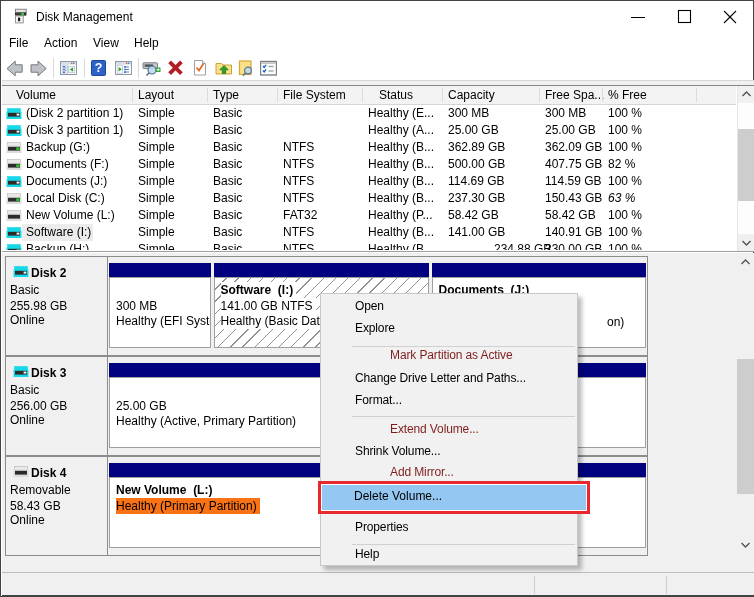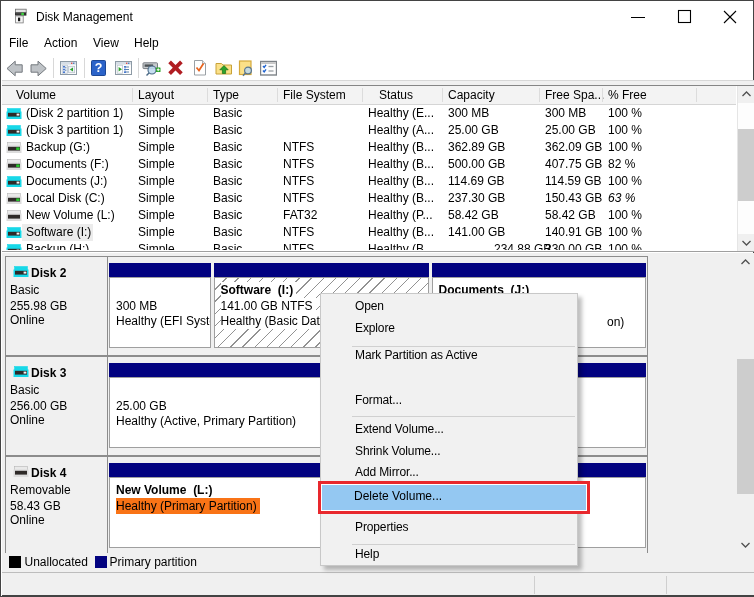--- a/index.html
+++ b/index.html
@@ -1,19 +1,19 @@
 <!DOCTYPE html>
 <html><head>
 <meta charset="utf-8">
 <style>
 html,body{margin:0;padding:0;}
 body{width:754px;height:597px;overflow:hidden;font-family:"Liberation Sans",sans-serif;}
 #win{position:absolute;left:0;top:0;width:754px;height:597px;background:#fff;box-sizing:border-box;border:1.5px solid #434343;}
 .t{position:absolute;font-size:12px;line-height:16px;height:16px;white-space:pre;color:#000;}
-.gray{color:#000000;}
+.gray{color:#7f1d1d;margin-left:35px;}
 .sepv{position:absolute;width:1px;background:#d8d8d8;}
 .hline{position:absolute;height:1px;background:#d7d7d7;}
 
 #hdr{position:absolute;left:1px;top:85px;width:734px;height:18px;background:#f3f3f3;border-bottom:1px solid #d5d5d5;}
 .hsep{position:absolute;top:2px;height:14px;width:1px;background:#dcdcdc;}
 
 .row{position:absolute;left:1px;width:734px;height:17px;background:#fff;}
 
 #bottom{position:absolute;left:1px;top:252px;width:752px;height:319px;background:#f0f0f0;overflow:hidden;}
 .drow{position:absolute;left:3px;width:643px;height:100px;border:1px solid #8c8c8c;background:#f0f0f0;box-sizing:border-box;}
@@ -363,26 +363,20 @@
           <div class="t" style="left:4px;top:55px;">Online</div>
         </div>
         <div class="navy" style="left:103px;top:6px;width:536.5px;height:13.5px;"></div>
         <div class="pbody" style="left:103px;top:19.5px;width:536.5px;height:71px;">
           <div class="t b" style="left:6px;top:4px;background:#fff;padding-right:3px;">New Volume  (L:)</div>
           <div class="t" style="left:6px;top:20px;background:#fff;padding-right:3px;">58.43 GB FAT32</div>
           <div class="t" style="left:6px;top:20px;background:#f97316;padding-right:3px;">Healthy (Primary Partition)</div>
         </div>
       </div>
       <div class="t" style="left:577px;top:61px;margin-left:28px;">on)</div>
-      <div style="position:absolute;left:0;top:300px;width:752px;height:19px;background:#f0f0f0;">
-        <div style="position:absolute;left:7px;top:3px;width:12px;height:12px;background:#000;"></div>
-        <div class="t" style="left:22.5px;top:1px;">Unallocated</div>
-        <div style="position:absolute;left:93px;top:3px;width:12px;height:12px;background:#020280;"></div>
-        <div class="t" style="left:107.5px;top:1px;">Primary partition</div>
-      </div>
     </div>
 <div class="hline" style="left:1px;top:571px;width:752px;background:#bdbdbd;"></div>
 
 <div style="position:absolute;left:1px;top:572px;width:752px;height:24px;background:#f0f0f0;"></div>
 <div style="position:absolute;left:533px;top:575px;width:1px;height:18px;background:#cfcfcf;"></div>
 <div style="position:absolute;left:665px;top:575px;width:1px;height:18px;background:#cfcfcf;"></div>
 <div style="position:absolute;left:1px;top:594px;width:752px;height:3px;background:#434343;"></div>
 
 <div class="sb" style="left:736px;top:85px;height:165px;background:#fdfdfd;border-left:1px solid #e5e5e5;">
       <div class="sbtn" style="top:0px;"><svg width="17" height="17" viewBox="0 0 17 17">
@@ -400,20 +394,21 @@
       <div class="thumb" style="top:105px;height:135px;"></div>
       <div class="sbtn" style="top:282px;"><svg width="17" height="17" viewBox="0 0 17 17">
           <path d="M4.5 7 L8.5 11 L12.5 7" fill="none" stroke="#505050" stroke-width="1.3"></path>
         </svg></div>
     </div>
     <div id="menu">
       <div class="mi" style="top:4px;">Open</div>
       <div class="mi" style="top:26px;">Explore</div>
       <div class="msep" style="top:51.5px;"></div>
       <div class="mi gray" style="top:53px;">Mark Partition as Active</div>
+      <div class="mi" style="top:76px;">Change Drive Letter and Paths...</div>
       <div class="mi" style="top:98px;">Format...</div>
       <div class="msep" style="top:121.5px;"></div>
       <div class="mi gray" style="top:127px;">Extend Volume...</div>
       <div class="mi" style="top:149px;">Shrink Volume...</div>
       <div class="mi gray" style="top:170px;">Add Mirror...</div>
       <div class="mi" style="top:224.5px;">Properties</div>
       <div class="msep" style="top:249.5px;"></div>
       <div class="mi" style="top:251.5px;">Help</div>
     </div>
     <div id="redbox" style="position:absolute;left:317px;top:480px;width:272px;height:33px;border:3px solid #e8282d;box-sizing:border-box;background:#fff;">

